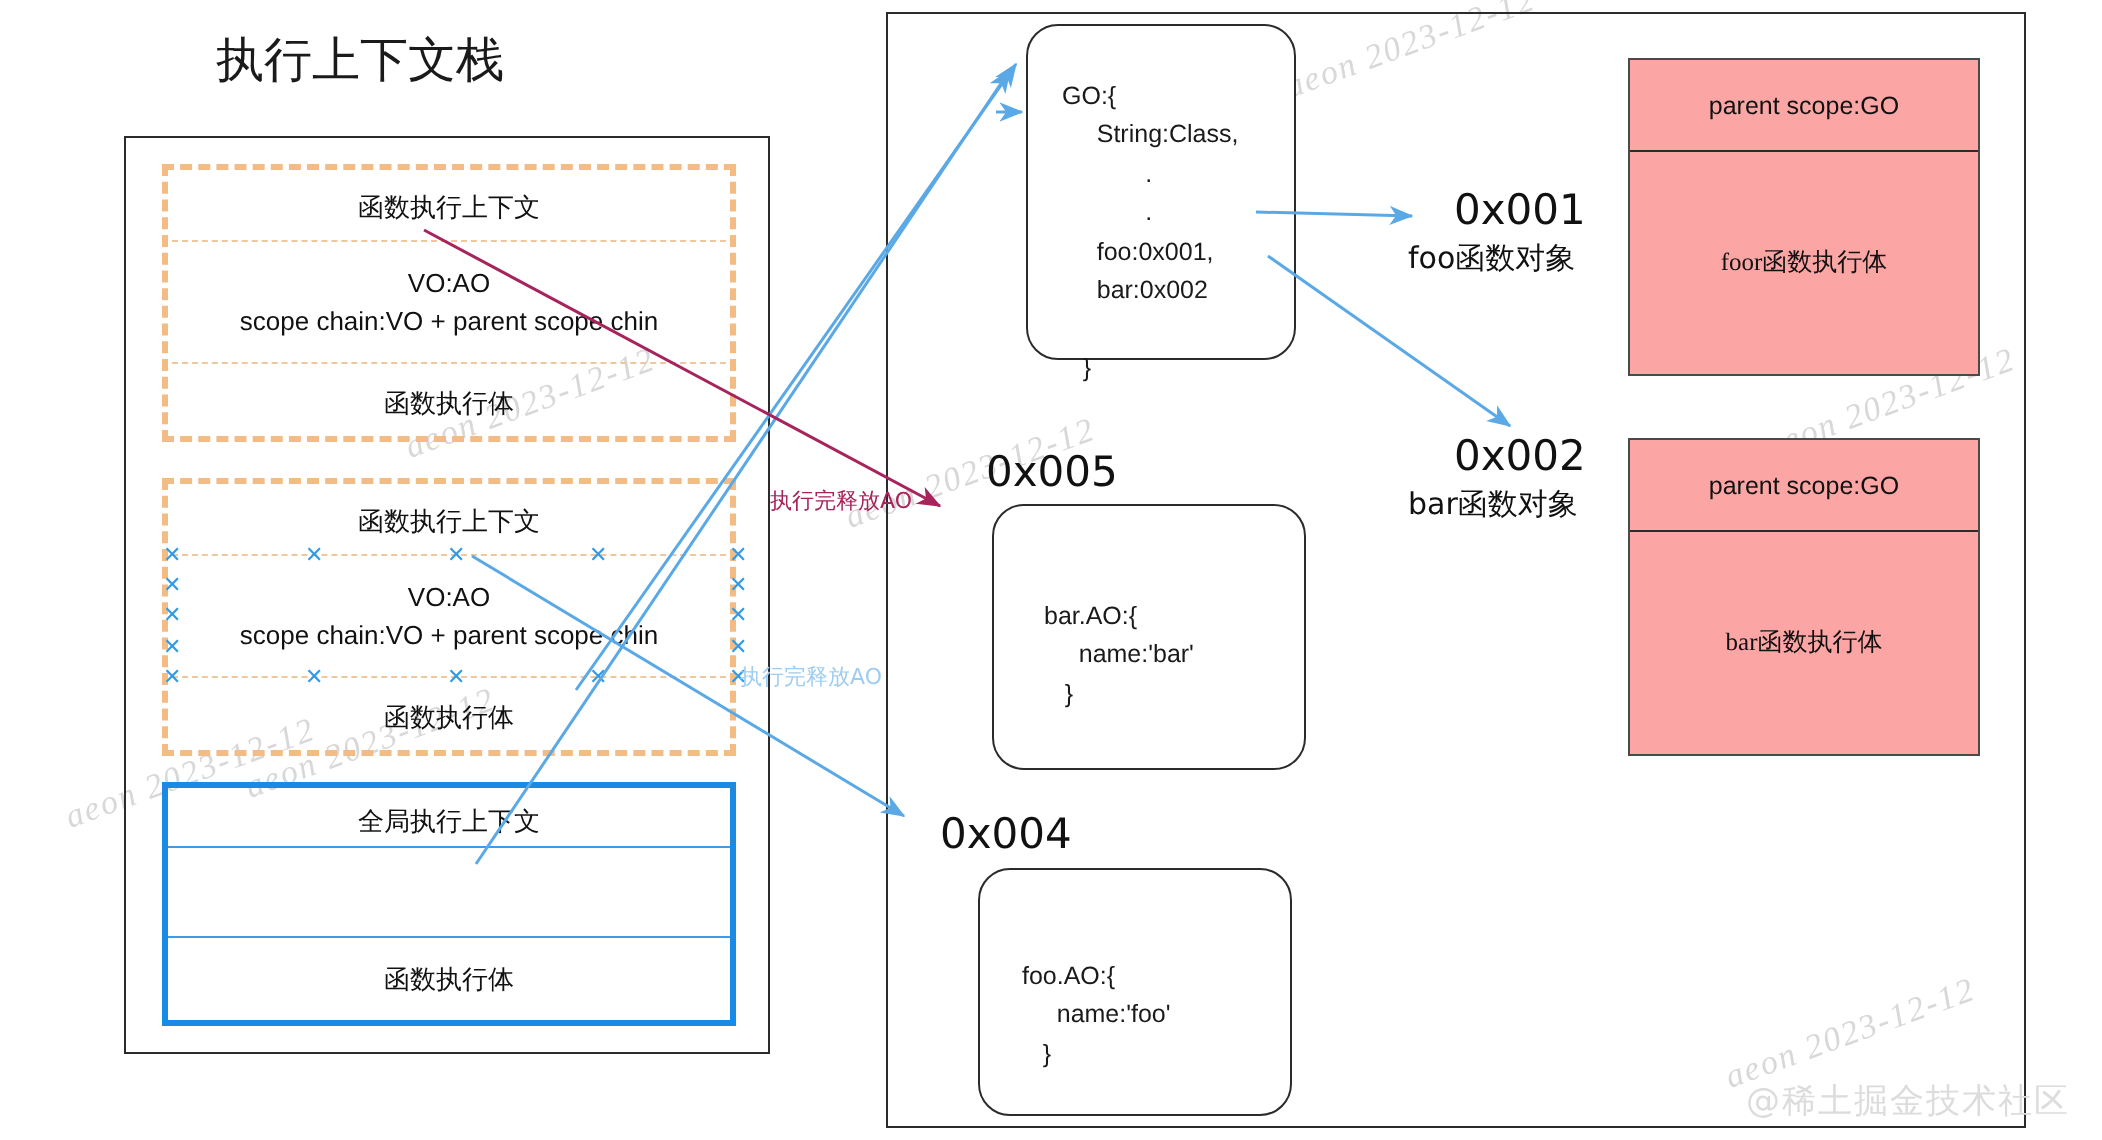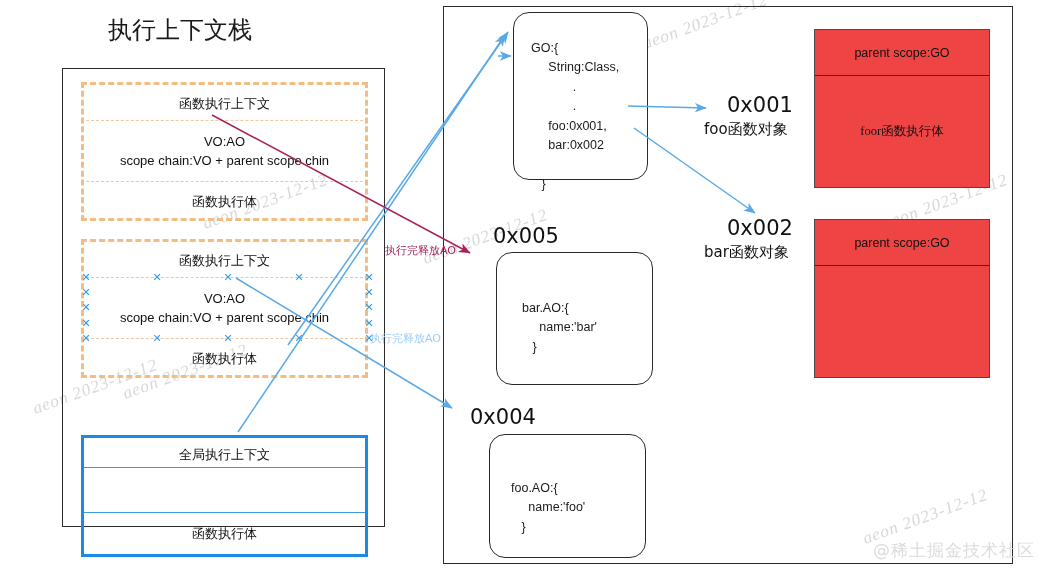--- a/index.html
+++ b/index.html
@@ -91,21 +91,20 @@
     position: absolute;
     left: 2px;
     right: 2px;
     height: 0;
     border-top: 1px dashed #f0c79c;
   }
 
   
   .ctx-global {
     border: 3px solid #1b8ae4;
-    margin-top: 44px;
   }
   .divider-blue {
     position: absolute;
     left: 0;
     right: 0;
     height: 0;
     border-top: 1.4px solid #3d9be8;
   }
 
   
@@ -163,21 +162,21 @@
     color: #111;
     font-family: "DejaVu Sans", sans-serif;
     white-space: nowrap;
   }
 
   
   .scope-box {
     position: absolute;
     box-sizing: border-box;
     border: 1.4px solid #4a4a4a;
-    background: #ef4444;
+    background: #fca5a5;
   }
   .scope-head {
     position: absolute;
     left: 0; right: 0; top: 0;
     height: 45px;
     border-bottom: 1.6px solid #2b2b2b;
     display: flex;
     align-items: center;
     justify-content: center;
     font-size: 12.5px;
@@ -307,20 +306,21 @@
   <div class="addr-label" style="left:727px; top:216px;">0x002</div>
   <div class="addr-sub" style="left:704px; top:243px;">bar函数对象</div>
 
   <div class="scope-box" style="left:814px; top:29px; width:176px; height:159px;">
     <div class="scope-head">parent scope:GO</div>
     <div class="scope-body">foor函数执行体</div>
   </div>
 
   <div class="scope-box" style="left:814px; top:219px; width:176px; height:159px;">
     <div class="scope-head">parent scope:GO</div>
+    <div class="scope-body">bar函数执行体</div>
   </div>
 
   <svg id="arrows" viewBox="0 0 1051 570">
     <defs>
       <marker id="ah-blue" markerWidth="9" markerHeight="9" refX="7.5" refY="3.2" orient="auto" markerUnits="strokeWidth">
         <path d="M0,0 L8,3.2 L0,6.4 L2.2,3.2 z" fill="#5aa9e6"></path>
       </marker>
       <marker id="ah-magenta" markerWidth="9" markerHeight="9" refX="7.5" refY="3.2" orient="auto" markerUnits="strokeWidth">
         <path d="M0,0 L8,3.2 L0,6.4 L2.2,3.2 z" fill="#a7235c"></path>
       </marker>

